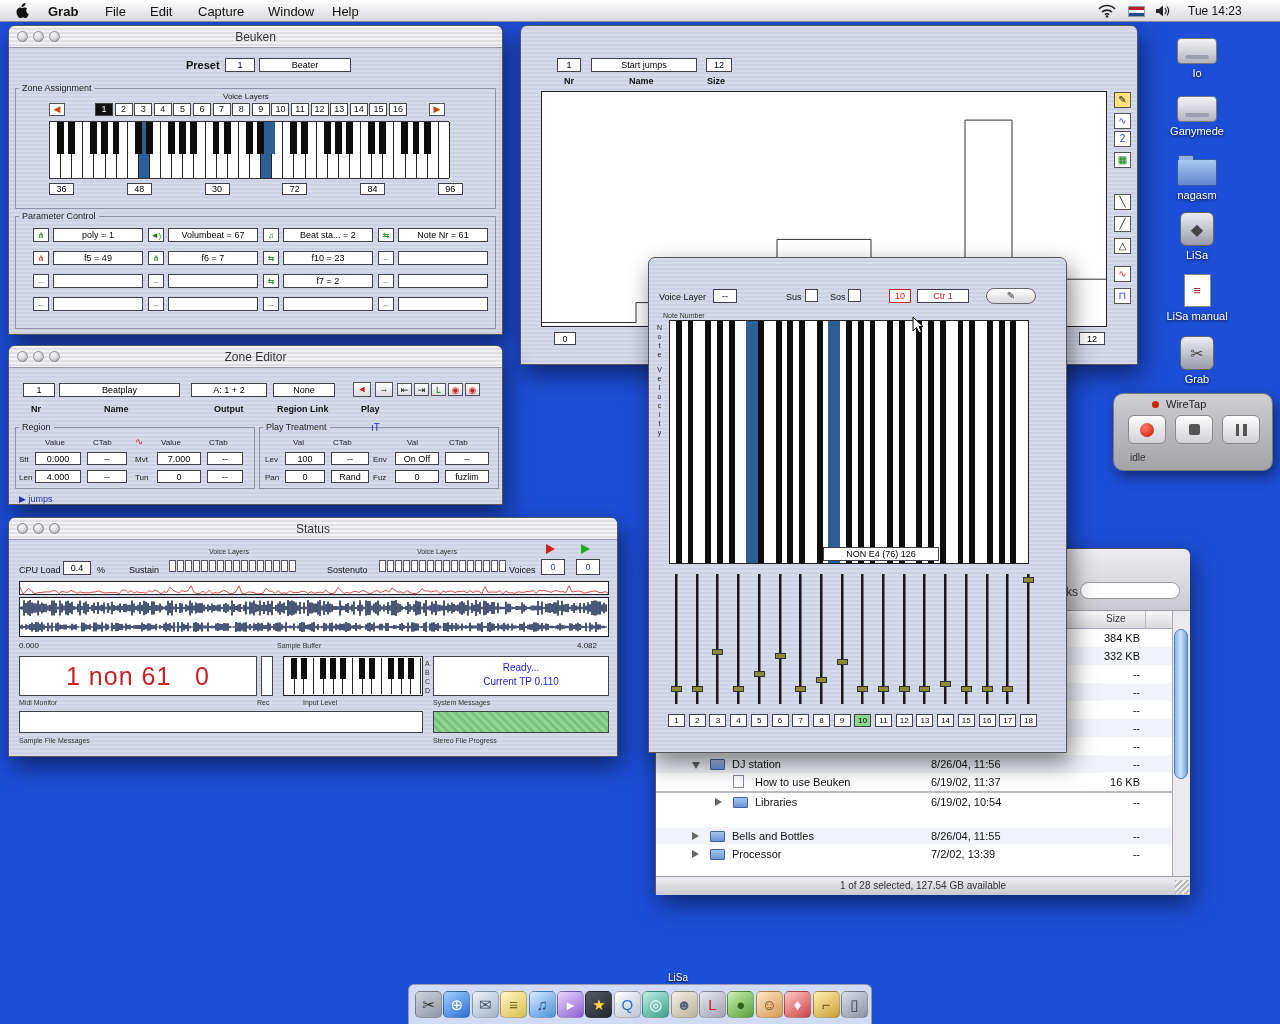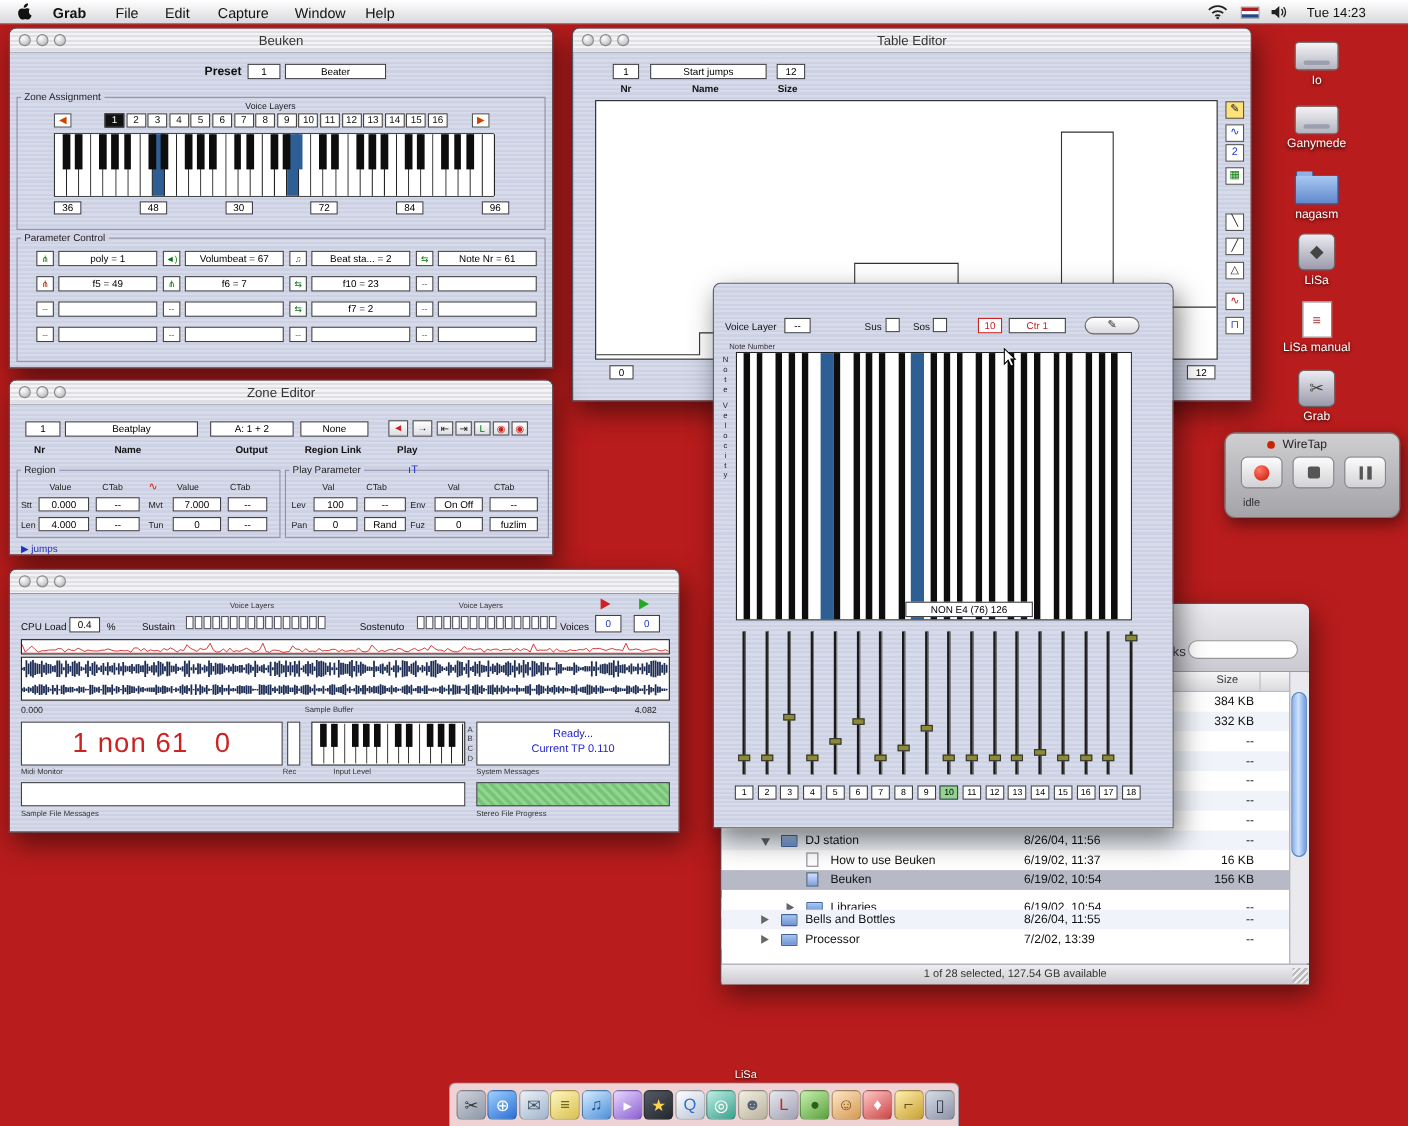--- a/index.html
+++ b/index.html
@@ -1,17 +1,17 @@
 <!DOCTYPE html>
 <html><head>
 <meta charset="utf-8">
 <style>
   *{margin:0;padding:0;box-sizing:border-box}
   html,body{background:#333}
-  #screen{position:relative;width:1280px;height:1024px;background:#b91c1c;overflow:hidden;
+  #screen{position:relative;width:1280px;height:1024px;background:#1d4ed8;overflow:hidden;
     font-family:"Liberation Sans",sans-serif;color:#111}
   
   #menubar{position:absolute;left:0;top:0;width:1280px;height:22px;z-index:100;
     background:linear-gradient(#ffffff,#d9d9de);border-bottom:1px solid #8a8a92}
   .menu{position:absolute;top:4px;font-size:13px;color:#111;white-space:nowrap}
   .clock{position:absolute;top:4px;font-size:12px;color:#111}
   .flag{position:absolute;top:6px;width:17px;height:11px;border:1px solid #999}
   .flag div{height:3px}
   
   .win{position:absolute;border:1px solid #55555f;border-radius:7px 7px 0 0;
@@ -205,21 +205,21 @@
           <div class="fname" style="left: 99px;">How to use Beuken</div>
           <div class="fdate">6/19/02, 11:37</div>
           <div class="fsize">16 KB</div>
         </div>
         <div class="frow fsel" style="top: 162px;">
           <div class="ficon document-blue" style="left: 77px;"></div>
           <div class="fname" style="left: 99px;">Beuken</div>
           <div class="fdate">6/19/02, 10:54</div>
           <div class="fsize">156 KB</div>
         </div>
-        <div class="frow" style="top: 164px; margin-top: 23px;">
+        <div class="frow" style="top: 164px;">
           <div class="tri right" style="left: 59px;"></div>
           <div class="ficon folder" style="left: 77px;"></div>
           <div class="fname" style="left: 99px;">Libraries</div>
           <div class="fdate">6/19/02, 10:54</div>
           <div class="fsize">--</div>
         </div>
         <div class="frow fodd" style="top: 198px;">
           <div class="tri right" style="left: 36px;"></div>
           <div class="ficon folder" style="left: 54px;"></div>
           <div class="fname" style="left: 76px;">Bells and Bottles</div>
@@ -380,26 +380,20 @@
         <div class="fbox picon" style="left: 139px; top: 271px; width: 16px; height: 14px; color: rgb(102, 102, 102);">--</div>
         <div class="fbox pval" style="left: 159px; top: 271px; width: 90px; height: 14px;"></div>
         <div class="fbox picon" style="left: 254px; top: 271px; width: 16px; height: 14px; color: rgb(102, 102, 102);">--</div>
         <div class="fbox pval" style="left: 274px; top: 271px; width: 90px; height: 14px;"></div>
         <div class="fbox picon" style="left: 369px; top: 271px; width: 16px; height: 14px; color: rgb(102, 102, 102);">--</div>
         <div class="fbox pval" style="left: 389px; top: 271px; width: 90px; height: 14px;"></div>
       </div>
   </div>
 
   <div class="win" id="win-table" style="left:520px;top:25px;width:618px;height:340px;z-index:11">
-    <div class="titlebar">
-      <span class="tl" style="left:8px"></span>
-      <span class="tl" style="left:24px"></span>
-      <span class="tl" style="left:40px"></span>
-      <span class="title">Table Editor</span>
-    </div>
     <div class="fbox" style="left:36px;top:32px;width:24px;height:14px">1</div>
     <div class="fbox" style="left:70px;top:32px;width:106px;height:14px">Start jumps</div>
     <div class="fbox" style="left:185px;top:32px;width:26px;height:14px">12</div>
     <span class="lbl bold" style="left:43px;top:50px">Nr</span>
     <span class="lbl bold" style="left:108px;top:50px">Name</span>
     <span class="lbl bold" style="left:186px;top:50px">Size</span>
     <div class="canvas" style="left:20px;top:65px;width:566px;height:236px">
       <svg id="table-curve" width="564" height="234">
           <path d="M0 230.5 H47.0 V230.5 H94.0 V210.6 H141.0 V210.6 H188.0 V210.6 H235.0 V147.4 H282.0 V147.4 H329.0 V205.9 H376.0 V205.9 H423.0 V28.1 H470.0 V187.2 H517.0 V187.2 H564.0" fill="none" stroke="#333" stroke-width="1"></path>
         </svg>
@@ -461,21 +455,21 @@
         <div class="fbox" style="left: 198px; top: 106px; width: 36px; height: 13px;">--</div>
         <div class="lbl8" style="left: 10px; top: 127px;">Len</div>
         <div class="fbox" style="left: 26px; top: 124px; width: 46px; height: 13px;">4.000</div>
         <div class="fbox" style="left: 78px; top: 124px; width: 40px; height: 13px;">--</div>
         <div class="lbl8" style="left: 126px; top: 127px;">Tun</div>
         <div class="fbox" style="left: 148px; top: 124px; width: 44px; height: 13px;">0</div>
         <div class="fbox" style="left: 198px; top: 124px; width: 36px; height: 13px;">--</div>
       </div>
 
     <div class="grp" style="left:250px;top:81px;width:240px;height:62px"></div>
-    <span class="grplbl" style="left:254px;top:76px">Play Parameter</span>
+    <span class="grplbl" style="left:254px;top:76px">Play Treatment</span>
     <span class="lbl" style="left:362px;top:76px;color:#2233cc;font-size:10px">ıT</span>
     <div class="layer" id="zone-pt-rows">
         <div class="lbl8" style="left: 284px; top: 92px;">Val</div>
         <div class="lbl8" style="left: 324px; top: 92px;">CTab</div>
         <div class="lbl8" style="left: 398px; top: 92px;">Val</div>
         <div class="lbl8" style="left: 440px; top: 92px;">CTab</div>
         <div class="lbl8" style="left: 256px; top: 109px;">Lev</div>
         <div class="fbox" style="left: 276px; top: 106px; width: 40px; height: 13px;">100</div>
         <div class="fbox" style="left: 322px; top: 106px; width: 38px; height: 13px;">--</div>
         <div class="lbl8" style="left: 364px; top: 109px;">Env</div>
@@ -490,20 +484,21 @@
       </div>
 
     <span class="lbl" style="left:10px;top:148px;color:#2233bb">▶ <span>jumps</span></span>
   </div>
 
   <div class="win" id="win-status" style="left:8px;top:517px;width:610px;height:240px;z-index:12">
     <div class="titlebar">
       <span class="tl" style="left:8px"></span>
       <span class="tl" style="left:24px"></span>
       <span class="tl" style="left:40px"></span>
+      <span class="title">Status</span>
     </div>
     <span class="lbl7" style="left:200px;top:30px">Voice Layers</span>
     <span class="lbl7" style="left:408px;top:30px">Voice Layers</span>
     <span class="lbl" style="left:10px;top:47px">CPU Load</span>
     <div class="fbox" style="left:54px;top:43px;width:28px;height:14px">0.4</div>
     <span class="lbl" style="left:88px;top:47px">%</span>
     <span class="lbl" style="left:120px;top:47px">Sustain</span>
     <div id="sustain-grid" style="position:absolute;left:160px;top:42px;width:130px;height:14px">
         <div class="gcell" style="left: 0px;"></div>
         <div class="gcell" style="left: 8px;"></div>

